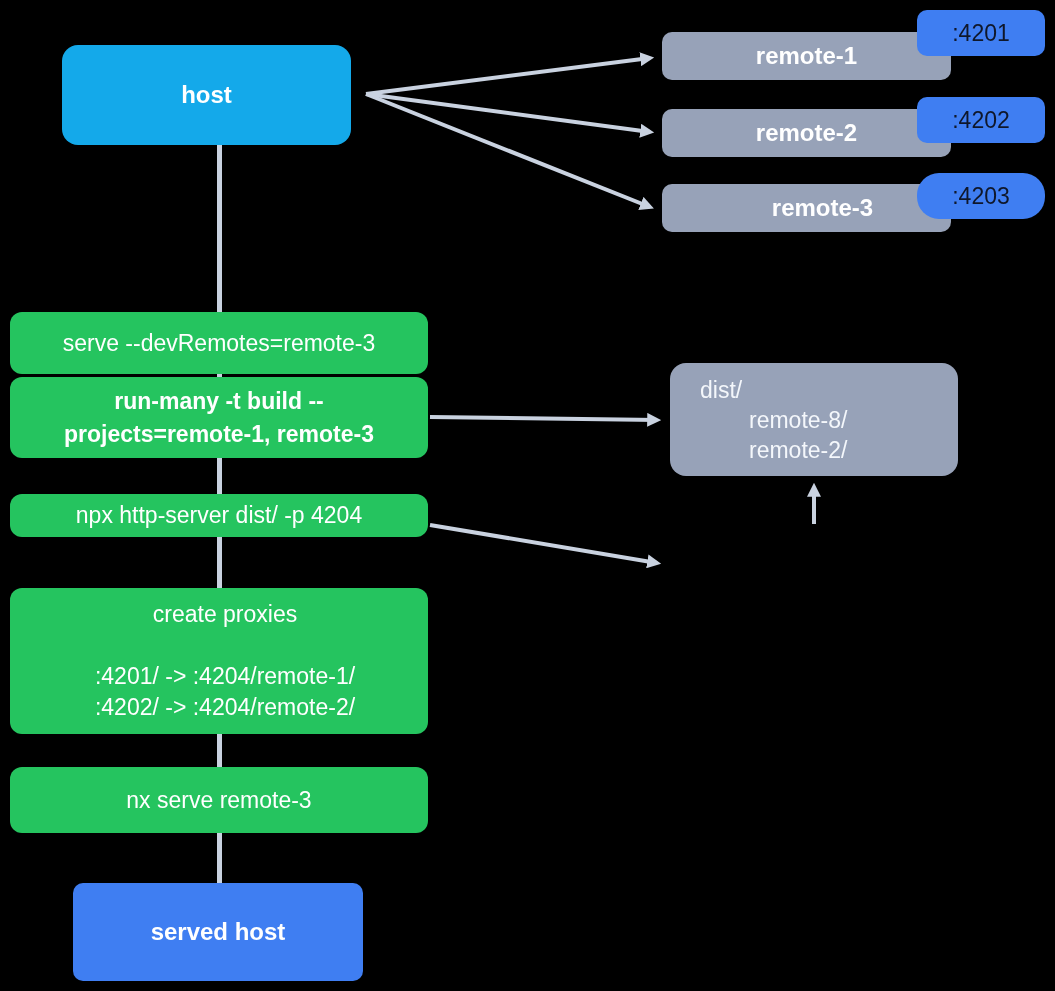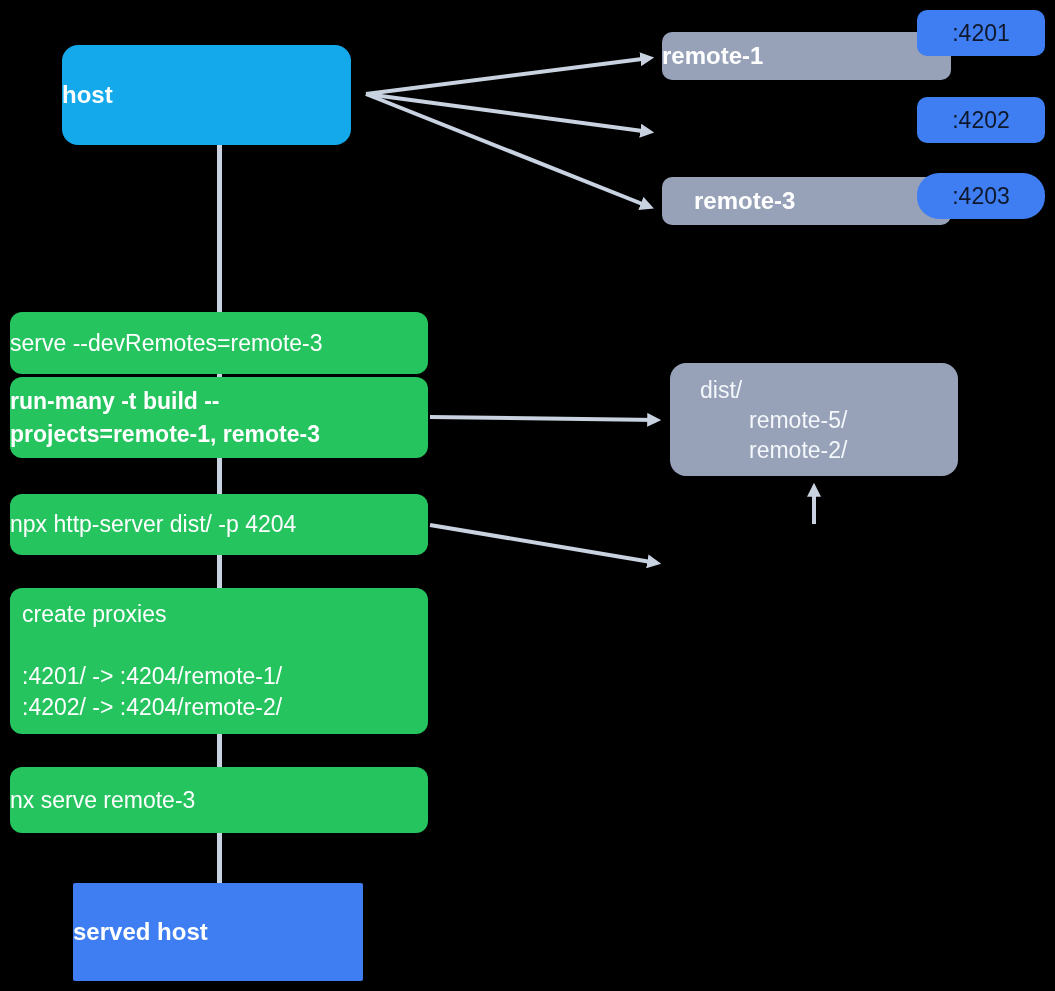--- a/index.html
+++ b/index.html
@@ -7,72 +7,72 @@
     position:relative;
     width:1055px;height:991px;
     background:#000;
     font-family:"Liberation Sans", sans-serif;
     overflow:hidden;
   }
   .connectors{position:absolute;left:0;top:0;width:1055px;height:991px;z-index:1;}
   .node{
     position:absolute;
     display:flex;flex-direction:column;
-    align-items:flex-start;justify-content:center;
+    align-items:center;justify-content:center;
     color:#fff;text-align:center;
     z-index:2;
     box-sizing:border-box;
   }
   .node-host{
     left:62px;top:45px;width:289px;height:100px;
     background:var(--host-cyan,#14A9EA);border-radius:16px;
     font-weight:bold;font-size:24px;
   }
   .node-remote{
     left:662px;width:289px;height:48px;
     background:var(--node-gray,#97A2B8);border-radius:10px;
     font-weight:bold;font-size:24px;
   }
-  .remote-1{top:32px;} .remote-2{top:109px;} .remote-3{top:177px;padding-left:32px;}
+  .remote-1{top:32px;} .remote-2{top:109px;} .remote-3{top:184px;padding-left:32px;}
   .badge{
     position:absolute;left:917px;width:128px;height:46px;
     background:var(--accent-blue,#3F7EF2);border-radius:10px;
     color:#0f172a;font-size:23px;
     display:flex;align-items:center;justify-content:center;
     z-index:3;
   }
   .badge-1{top:10px;} .badge-2{top:97px;} .badge-3{top:173px;border-radius:22px;}
   .cmd{
     left:10px;width:418px;
     background:var(--cmd-green,#25C45F);border-radius:12px;
     font-size:23px;line-height:31px;font-weight:400;
   }
   .cmd-line{min-height:31px;white-space:pre;}
   .cmd-1{top:279px;height:62px;margin-top:33px;}
   .cmd-2{top:377px;height:81px;line-height:33px;}
   .cmd-2 .cmd-line{min-height:33px;font-weight:bold;}
-  .cmd-3{top:494px;height:61px;}
+  .cmd-3{top:494px;height:43px;}
   .cmd-4{top:588px;height:146px;padding-left:12px;}
   .cmd-5{top:767px;height:66px;}
   .node-dist{
     left:670px;top:363px;width:288px;height:113px;
     background:var(--node-gray,#97A2B8);border-radius:16px;
     align-items:flex-start;justify-content:center;
     padding-left:30px;font-size:23px;line-height:30px;
     text-align:left;color:#F4F7FB;
   }
   .dist-indent{padding-left:49px;}
   .node-http{
     left:670px;top:526px;width:288px;height:81px;
     background:var(--node-gray,#97A2B8);border-radius:14px;
     font-weight:bold;font-size:24px;
   }
   .node-served{
     left:73px;top:883px;width:290px;height:98px;
-    background:var(--accent-blue,#3F7EF2);border-radius:2px;
+    background:var(--accent-blue,#3F7EF2);border-radius:10px;
     font-weight:bold;font-size:24px;
   }
 </style>
 </head>
 <body>
 
 <div class="canvas">
 
   <svg class="connectors" viewBox="0 0 1055 991" xmlns="http://www.w3.org/2000/svg">
     <defs>
@@ -93,20 +93,23 @@
     <div>host</div>
   </div>
 
   <div class="node node-remote remote-1">
     <div>remote-1</div>
   </div>
   <div class="badge badge-1">
     <span>:4201</span>
   </div>
 
+  <div class="node node-remote remote-2">
+    <div>remote-2</div>
+  </div>
   <div class="badge badge-2">
     <span>:4202</span>
   </div>
 
   <div class="node node-remote remote-3">
     <div>remote-3</div>
   </div>
   <div class="badge badge-3">
     <span>:4203</span>
   </div>
@@ -130,21 +133,21 @@
     <div class="cmd-line">:4201/ -&gt; :4204/remote-1/</div>
     <div class="cmd-line">:4202/ -&gt; :4204/remote-2/</div>
   </div>
 
   <div class="node cmd cmd-5">
     <div class="cmd-line">nx serve remote-3</div>
   </div>
 
   <div class="node node-dist">
     <div>dist/</div>
-    <div class="dist-indent">remote-5/</div>
+    <div class="dist-indent">remote-8/</div>
     <div class="dist-indent">remote-2/</div>
   </div>
 
 
   <div class="node node-served">
     <div>served host</div>
   </div>
 
 </div>
 

